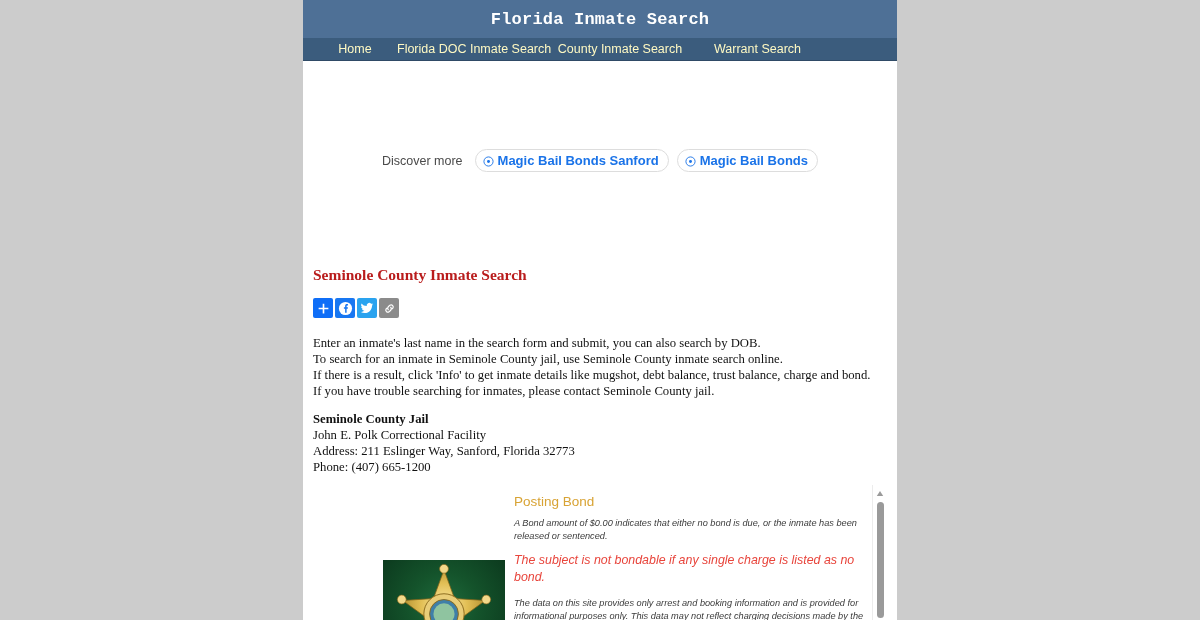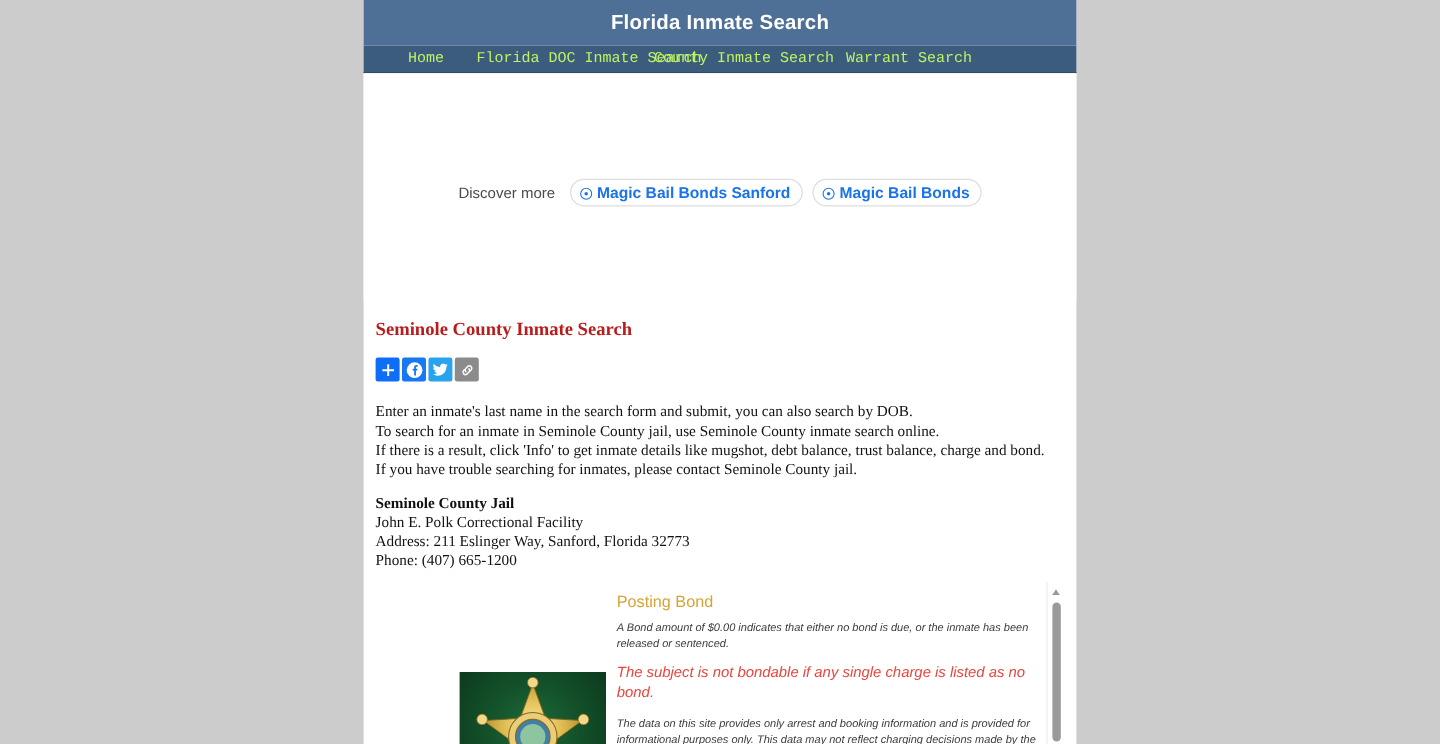--- a/index.html
+++ b/index.html
@@ -29,39 +29,39 @@
   
   .site-header {
     height: 38px;
     background: #4e7096;
     display: flex;
     align-items: center;
     justify-content: center;
   }
   .site-title {
     color: #ffffff;
-    font-family: Liberation Sans, sans-serif;
+    font-family: Liberation Mono, monospace;
     font-weight: bold;
     font-size: 17px;
     letter-spacing: 0.2px;
   }
 
   
   .site-nav {
     height: 23px;
     background: #3b5c7d;
     display: flex;
     align-items: center;
     padding-left: 10px;
     box-sizing: border-box;
     border-bottom: 1px solid #2f4a66;
   }
   .nav-item {
-    color: #bef264;
-    font-family: Liberation Mono, monospace;
+    color: #fef9c3;
+    font-family: Liberation Sans, sans-serif;
     font-size: 12.5px;
     text-decoration: none;
     white-space: nowrap;
     line-height: 23px;
   }
   .nav-item:nth-child(1) { width: 84px; text-align: center; }
   .nav-item:nth-child(2) { width: 148px; text-align: center; }
   .nav-item:nth-child(3) { width: 150px; text-align: center; }
   .nav-item:nth-child(4) { width: 125px; text-align: center; }
 

